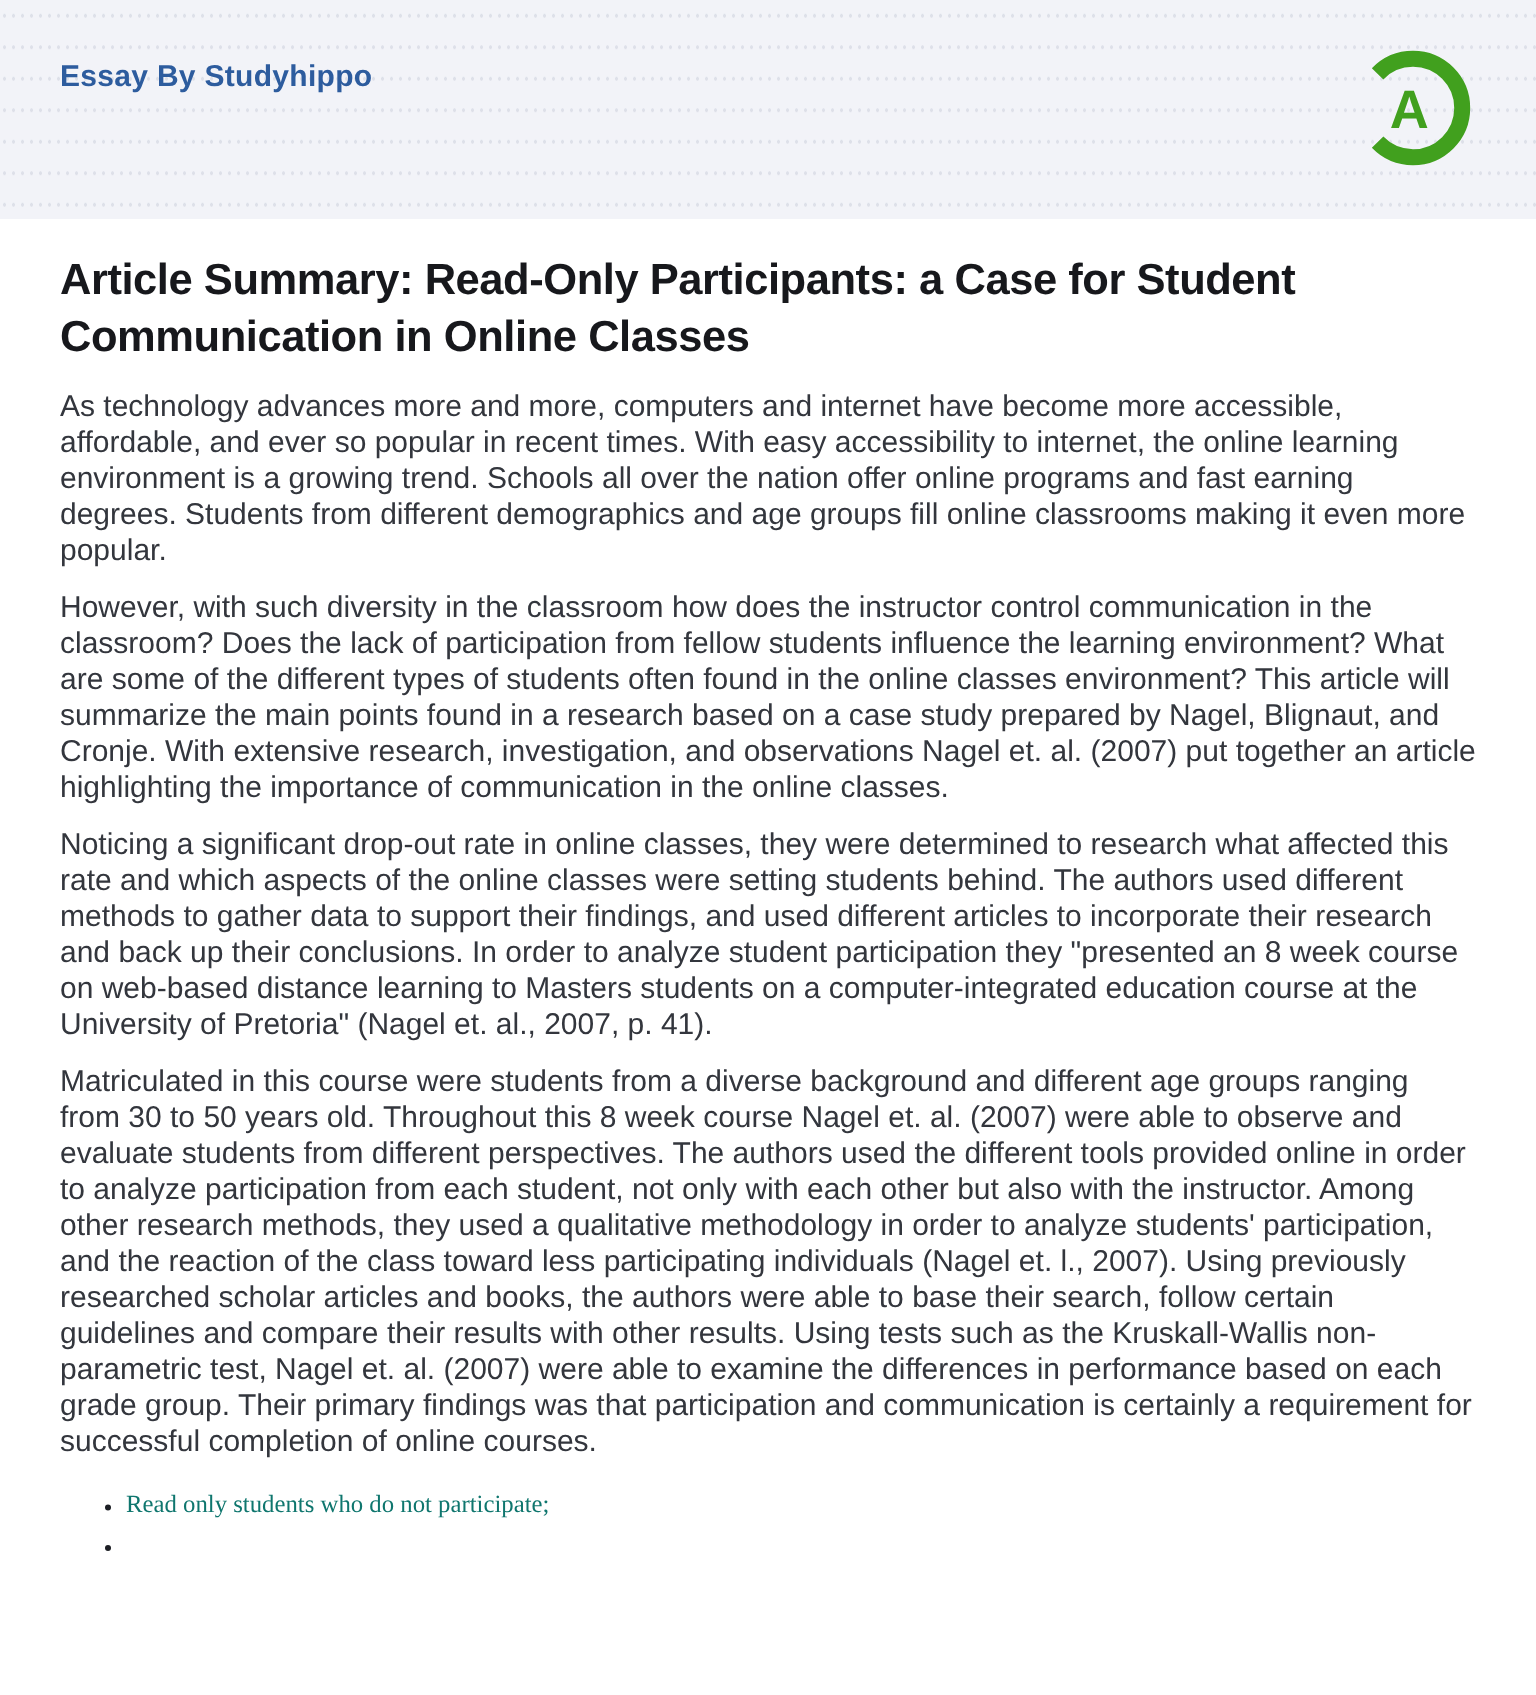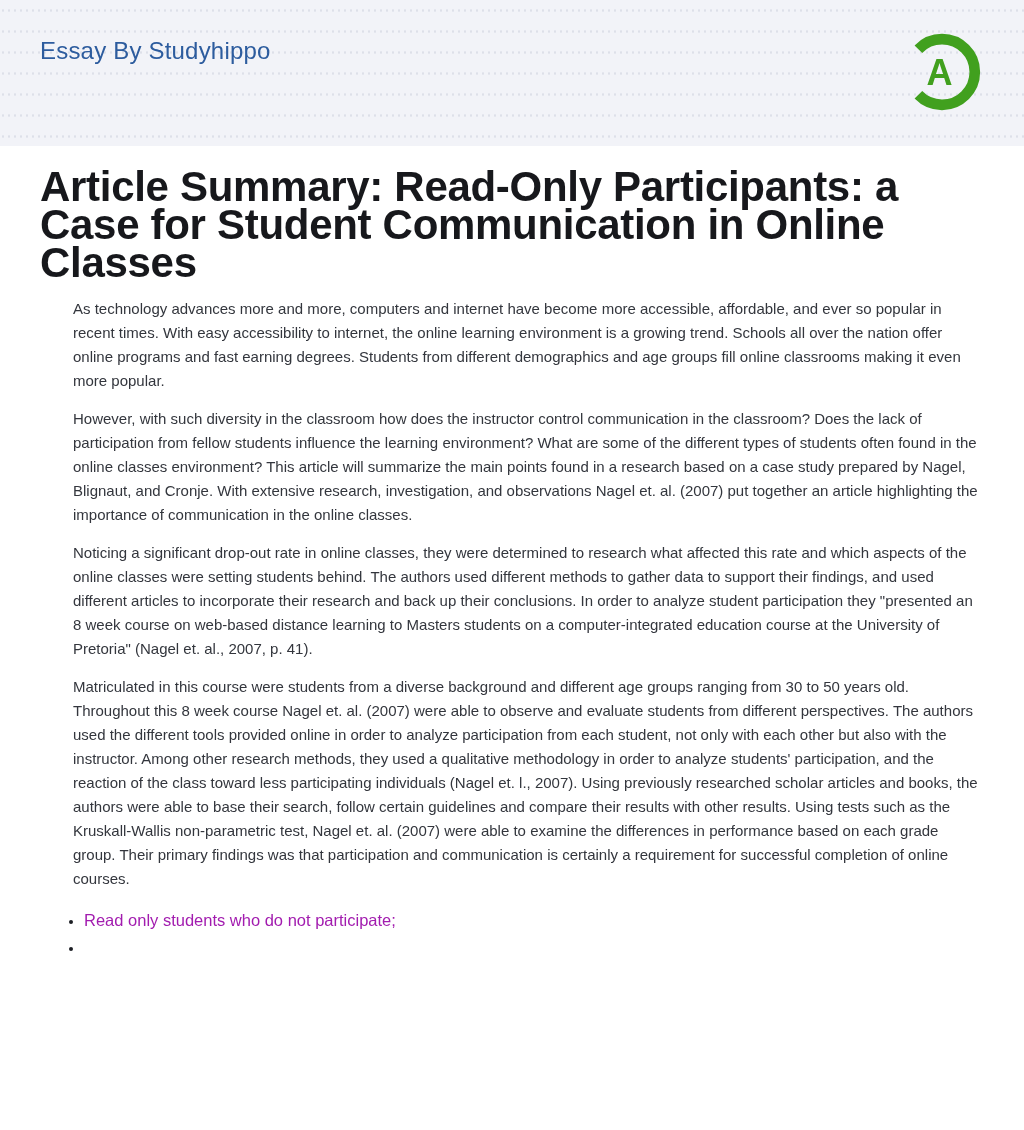--- a/index.html
+++ b/index.html
@@ -11,22 +11,22 @@
   }
   .header {
     position: relative;
     height: 146px;
     background-color: #f2f3f8;
     background-image: radial-gradient(circle, rgba(96,106,140,0.14) 1px, transparent 1.3px);
     background-size: 6px 21px;
     padding: 36px 40px 0 40px;
   }
   .site-name {
-    font-size: 24px;
-    font-weight: 400;
+    font-size: 20px;
+    font-weight: 700;
     color: #2d5c9e;
     letter-spacing: 0.2px;
     line-height: 30px;
   }
   .site-url {
     display: block;
     margin-top: 13px;
     max-width: 740px;
     font-size: 17px;
     line-height: 29px;
@@ -45,44 +45,44 @@
   .logo svg { width: 100%; height: 100%; display: block; }
   .logo text {
     font-family: "Liberation Sans", sans-serif;
     font-size: 44px;
     font-weight: 600;
   }
   .content {
     padding: 22px 40px 0 40px;
   }
   .article-title {
-    font-size: 42px;
+    font-size: 29px;
     line-height: 38px;
     font-weight: 700;
     color: #17181c;
     letter-spacing: -0.3px;
     margin-bottom: 15px;
   }
   .article-body p {
-    font-size: 15px;
+    font-size: 20px;
     line-height: 24px;
     color: #33363d;
     margin-bottom: 14px;
-    margin-left: 33px;
   }
   .article-body ul {
     margin-top: 16px;
     padding-left: 44px;
     list-style: disc outside;
   }
   .article-body li {
     font-size: 16.5px;
     line-height: 27px;
     min-height: 27px;
-    color: #a21caf;
+    color: #0f766e;
+    font-family: Liberation Serif, serif;
   }
   .article-body li::marker { color: #1c1e24; font-size: 14px; }
 </style>
 </head>
 <body>
 
 <header class="header">
   <div class="site-name">Essay By Studyhippo</div>
   <div class="logo">
     <svg viewBox="0 0 100 100">

